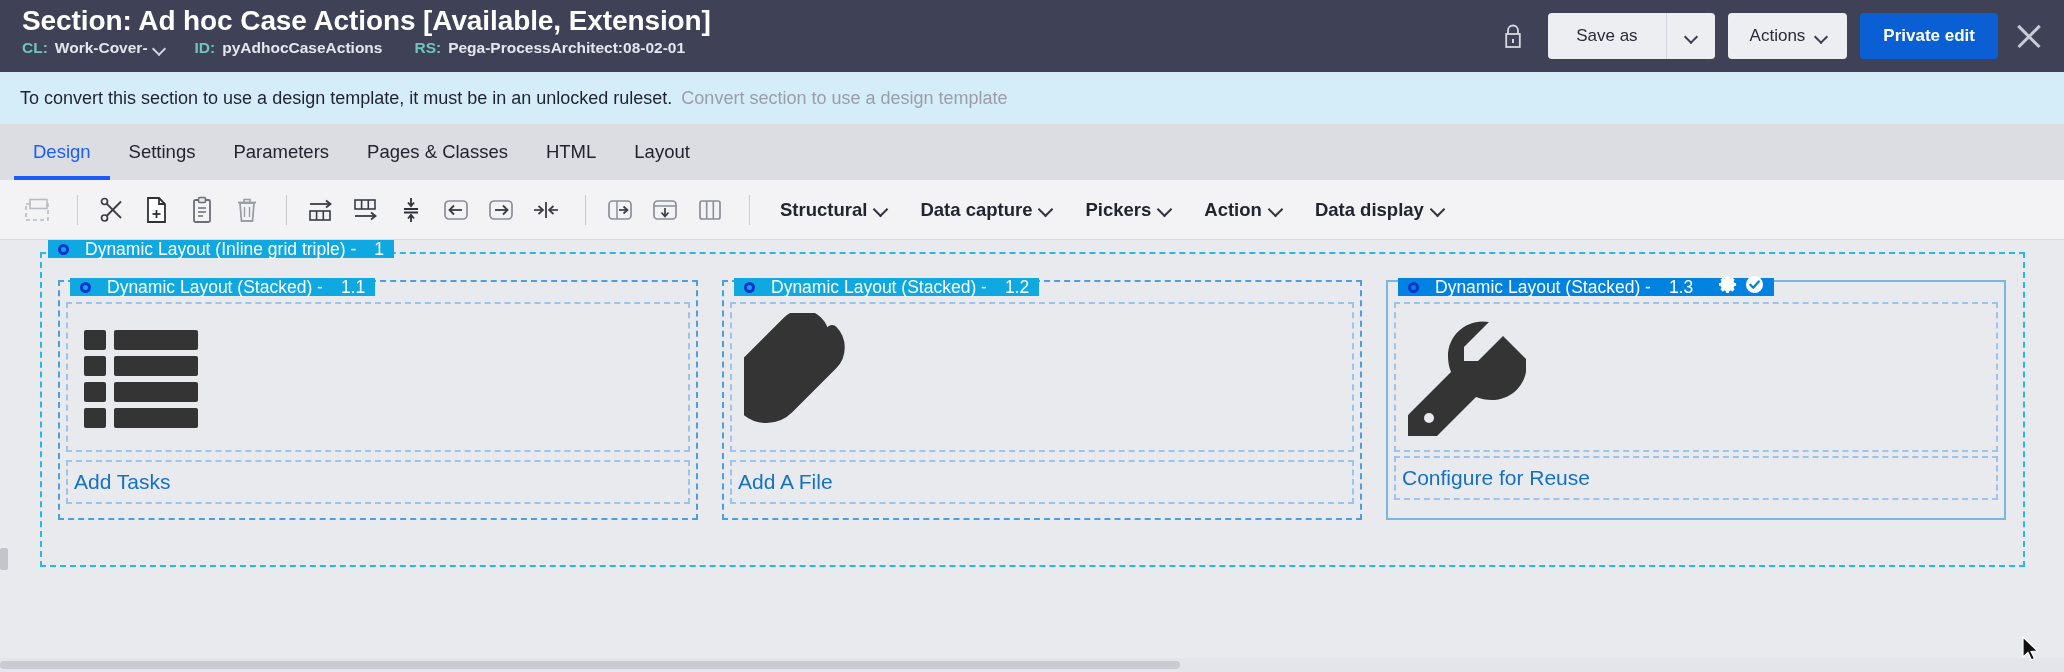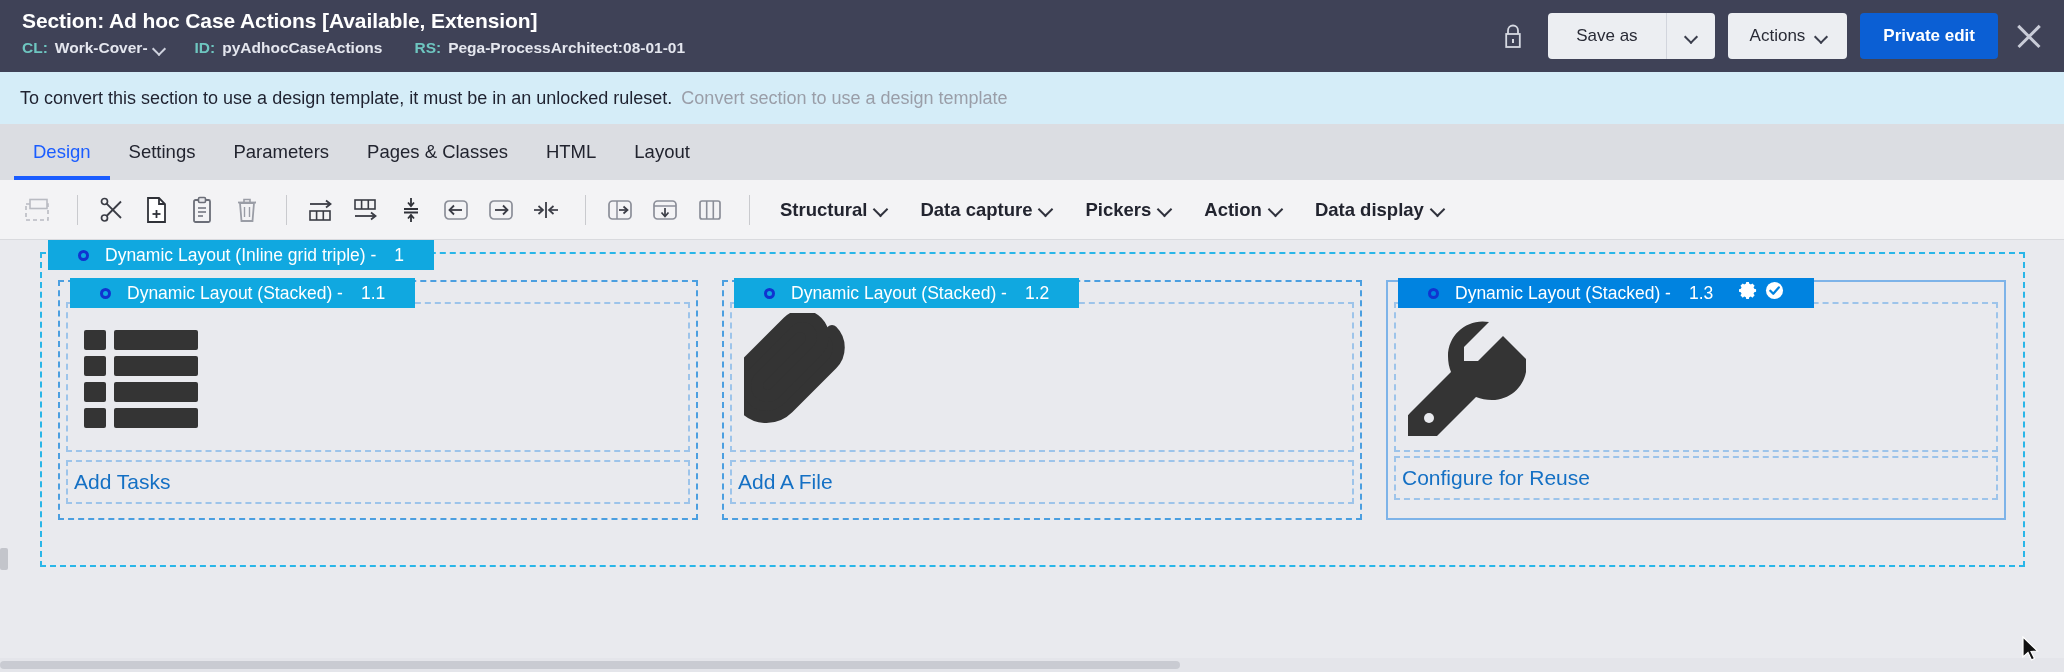--- a/index.html
+++ b/index.html
@@ -19,21 +19,21 @@
     background: #3f4257;
     display: flex;
     align-items: flex-start;
     padding: 0 0 0 22px;
     box-sizing: border-box;
     position: relative;
   }
   .header-left { padding-top: 8px; }
   .title {
     color: #ffffff;
-    font-size: 21px;
+    font-size: 28px;
     font-weight: bold;
     letter-spacing: -0.1px;
     white-space: nowrap;
     line-height: 26px;
   }
   .meta-row {
     display: flex;
     align-items: center;
     margin-top: 5px;
     white-space: nowrap;
@@ -245,24 +245,24 @@
   }
   .outer-layout {
     position: absolute;
     left: 40px; top: 12px;
     width: 1985px; height: 315px;
     border: 2px dashed #29b6e8;
     box-sizing: border-box;
   }
   .lbl {
     position: absolute;
-    height: 30px;
-    display: flex;
-    align-items: center;
-    padding: 0 30px;
+    height: 18px;
+    display: flex;
+    align-items: center;
+    padding: 0 10px;
     box-sizing: border-box;
     color: #fff;
     font-size: 17.5px;
     white-space: nowrap;
     cursor: pointer;
     z-index: 6;
   }
   .lbl.cyan { background: #10a8e0; }
   .lbl.blue { background: #0083e0; }
   .lbl .dot {
@@ -351,21 +351,21 @@
     <div class="title">Section: Ad hoc Case Actions [Available, Extension]</div>
     <div class="meta-row">
       <span class="meta-key">CL:</span>
       <span class="meta-val">Work-Cover-</span>
       <span class="caret-dn"></span>
       <span class="meta-gap"></span>
       <span class="meta-key">ID:</span>
       <span class="meta-val">pyAdhocCaseActions</span>
       <span class="meta-gap"></span>
       <span class="meta-key">RS:</span>
-      <span class="meta-val">Pega-ProcessArchitect:08-01-01</span>
+      <span class="meta-val">Pega-ProcessArchitect:08-02-01</span>
     </div>
   </div>
 
   <div class="header-right">
     <div class="lock-icon">
       <svg width="22" height="27" viewBox="0 0 22 27" aria-hidden="true">
         <path d="M6 11 V7.5 a5 5 0 0 1 10 0 V11" fill="none" stroke="#d6d9e2" stroke-width="1.8"></path>
         <rect x="4.2" y="11" width="13.6" height="13" fill="none" stroke="#d6d9e2" stroke-width="1.8"></rect>
         <rect x="10" y="16" width="2" height="4" fill="#d6d9e2"></rect>
       </svg>

